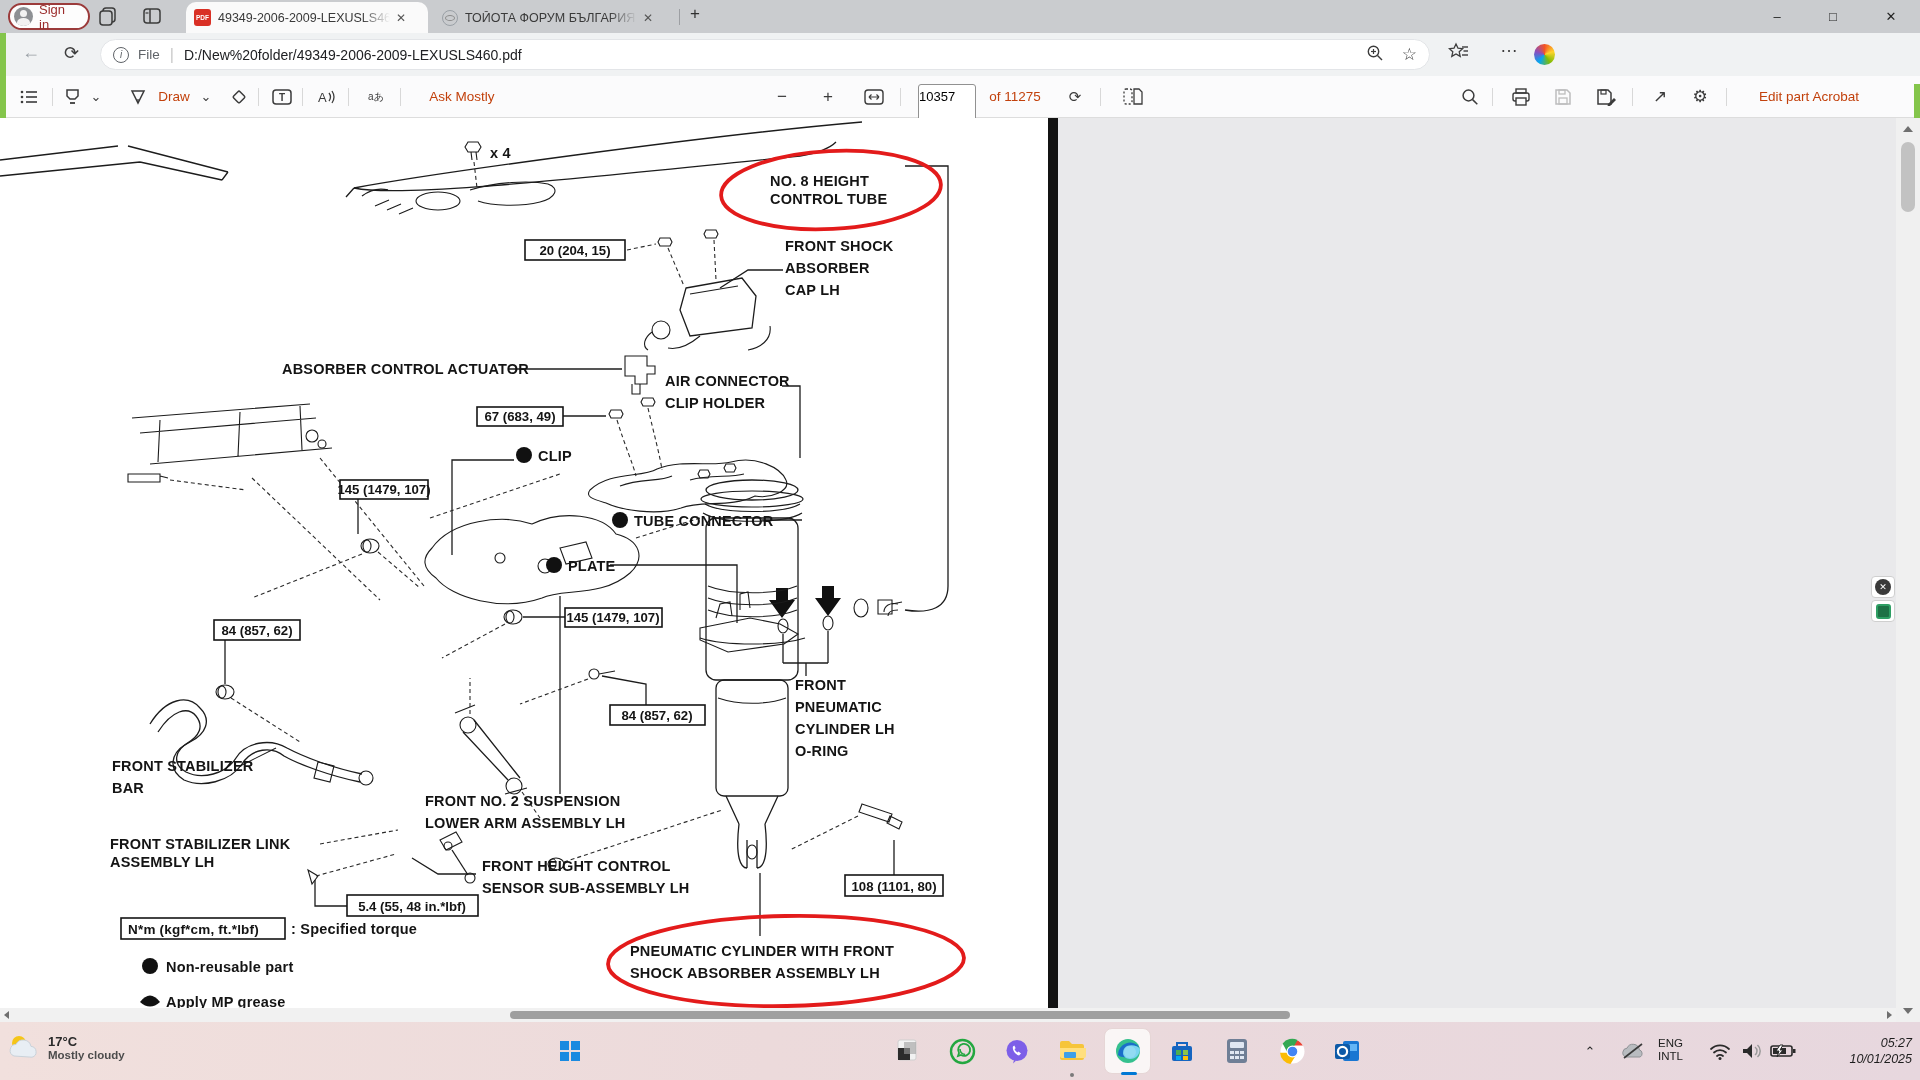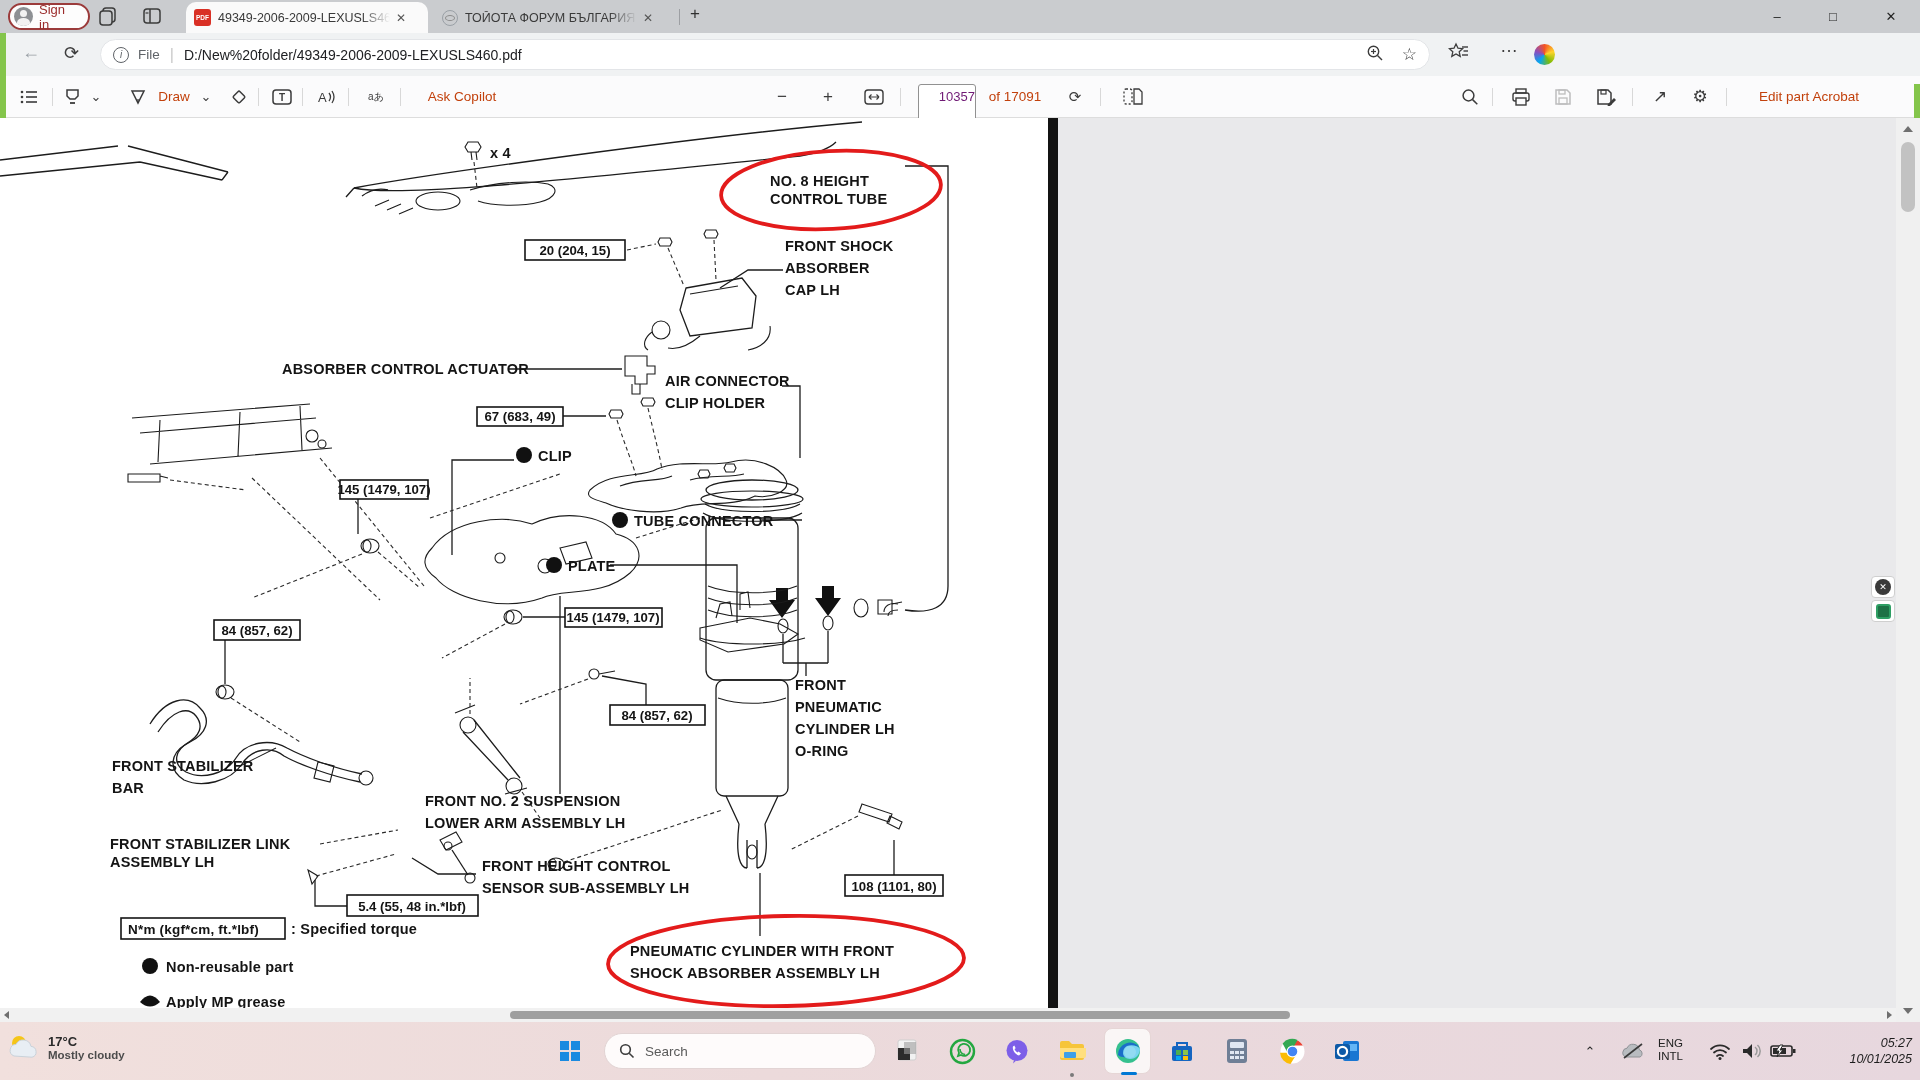--- a/index.html
+++ b/index.html
@@ -27,21 +27,21 @@
   
   #addrrow { position:absolute; left:0; top:33px; width:1920px; height:43px; background:#f0f2f3; }
   #addrrow .navg { position:absolute; top:9px; font-size:18px; }
   #addrpill { position:absolute; left:100px; top:6px; width:1330px; height:31px; background:#ffffff; border:1px solid #e3e5e8; border-radius:16px; display:flex; align-items:center; padding:0 12px; }
   .infoc { width:16px; height:16px; border:1.2px solid #5f6368; border-radius:50%; color:#5f6368; font-size:10px; font-style:italic; display:flex; align-items:center; justify-content:center; }
   
   #pdfbar { position:absolute; left:0; top:76px; width:1920px; height:42px; background:#fbfbfc; border-bottom:1px solid #dddddd; }
   .pb { position:absolute; top:0; height:41px; display:flex; align-items:center; justify-content:center; color:#3b3b3b; }
   .sep { position:absolute; top:12px; width:1px; height:18px; background:#d8d8d8; }
   .pbtxt { font-size:13.5px; color:#c2410c; }
-  #pageinput { position:absolute; left:918px; top:8px; width:58px; height:38px; border:1px solid #919191; border-radius:3px; background:#fff; font-size:13px; color:#701a75; text-align:right; line-height:24px; }
+  #pageinput { position:absolute; left:918px; top:8px; width:58px; height:38px; border:1px solid #919191; border-radius:3px; background:#fff; font-size:13px; color:#000000; text-align:left; line-height:24px; }
   
   #content { position:absolute; left:0; top:118px; width:1920px; height:904px; background:#e9e9eb; }
   #page { position:absolute; left:0; top:0; width:1048px; height:890px; background:#ffffff; }
   #blackedge { position:absolute; left:1048px; top:0; width:10px; height:890px; background:#131313; }
   #vscroll { position:absolute; left:1896px; top:0; width:24px; height:904px; background:#f0f0f0; }
   #vthumb { position:absolute; left:5px; top:24px; width:14px; height:70px; background:#c2c2c2; border-radius:7px; }
   .varrow { position:absolute; left:7px; width:0; height:0; border-left:5px solid transparent; border-right:5px solid transparent; }
   #hscroll { position:absolute; left:0; top:890px; width:1896px; height:14px; background:#f1f1f1; }
   #hthumb { position:absolute; left:510px; top:3px; width:780px; height:8px; background:#9f9f9f; border-radius:4px; }
   .harrow { position:absolute; top:3px; width:0; height:0; border-top:4px solid transparent; border-bottom:4px solid transparent; }
@@ -175,33 +175,33 @@
   <div class="sep" style="left:302px;"></div>
   <div class="pb" style="left:312px; width:30px;">
     <svg width="22" height="18" viewBox="0 0 22 18">
         <text x="2" y="14" font-size="13" fill="#3b3b3b">A</text>
         <path d="M13 5 q3 4 0 8 M16 3 q4 6 0 12" fill="none" stroke="#3b3b3b" stroke-width="1.3"></path>
       </svg>
   </div>
   <div class="sep" style="left:348px;"></div>
   <div class="pb" style="left:358px; width:36px; font-size:10px;">aあ</div>
   <div class="sep" style="left:400px;"></div>
-  <div class="pb pbtxt" style="left:418px; width:88px;">Ask Copilot</div>
+  <div class="pb pbtxt" style="left:418px; width:88px;">Ask Mostly</div>
 
   <div class="pb" style="left:770px; width:24px; font-size:17px;">−</div>
   <div class="pb" style="left:816px; width:24px; font-size:17px;">+</div>
   <div class="pb" style="left:860px; width:28px;">
     <svg width="20" height="16" viewBox="0 0 20 16">
         <rect x="1" y="1" width="18" height="14" rx="3" fill="none" stroke="#3b3b3b" stroke-width="1.4"></rect>
         <path d="M5 8 h10 M5 8 l2.5-2.5 M5 8 l2.5 2.5 M15 8 l-2.5-2.5 M15 8 l-2.5 2.5" stroke="#3b3b3b" stroke-width="1.2" fill="none"></path>
       </svg>
   </div>
   <div class="sep" style="left:900px;"></div>
   <div id="pageinput">10357</div>
-  <div class="pb pbtxt" style="left:984px; width:62px;">of 17091</div>
+  <div class="pb pbtxt" style="left:984px; width:62px;">of 11275</div>
   <div class="pb" style="left:1062px; width:26px; font-size:15px;">⟳</div>
   <div class="sep" style="left:1100px;"></div>
   <div class="pb" style="left:1118px; width:30px;">
     <svg width="20" height="17" viewBox="0 0 20 17">
         <rect x="1" y="1" width="8" height="15" rx="2" fill="none" stroke="#3b3b3b" stroke-width="1.3" stroke-dasharray="2 2"></rect>
         <path d="M11 1 h5 l3 3 v12 h-8 z" fill="none" stroke="#3b3b3b" stroke-width="1.3"></path>
       </svg>
   </div>
 
   <div class="pb" style="left:1456px; width:28px;">
@@ -485,27 +485,20 @@
 
   <div class="tkicon" style="left:552px;">
     <svg width="24" height="24" viewBox="0 0 24 24">
         <rect x="2" y="2" width="9" height="9" fill="#1a8ae0"></rect>
         <rect x="13" y="2" width="9" height="9" fill="#1a8ae0"></rect>
         <rect x="2" y="13" width="9" height="9" fill="#1a8ae0"></rect>
         <rect x="13" y="13" width="9" height="9" fill="#1a8ae0"></rect>
       </svg>
   </div>
 
-  <div id="searchpill">
-    <svg width="16" height="16" viewBox="0 0 16 16">
-        <circle cx="6.5" cy="6.5" r="4.8" fill="none" stroke="#3c3c3c" stroke-width="1.6"></circle>
-        <line x1="10.2" y1="10.2" x2="14.5" y2="14.5" stroke="#3c3c3c" stroke-width="1.6"></line>
-      </svg>
-    <span style="font-size:13.5px; color:#5a5a5a;">Search</span>
-  </div>
 
   <div class="tkicon" style="left:889px;">
     <svg width="26" height="26" viewBox="0 0 26 26">
         <rect x="4" y="2" width="18" height="20" rx="2" fill="#f2f2f2" stroke="#cfcfcf"></rect>
         <rect x="4" y="10" width="12" height="12" fill="#2b2b2b"></rect>
         <rect x="10" y="4" width="12" height="12" fill="#9c9c9c" opacity=".6"></rect>
       </svg>
   </div>
   <div class="tkicon" style="left:944px;">
     <svg width="27" height="27" viewBox="0 0 27 27">

